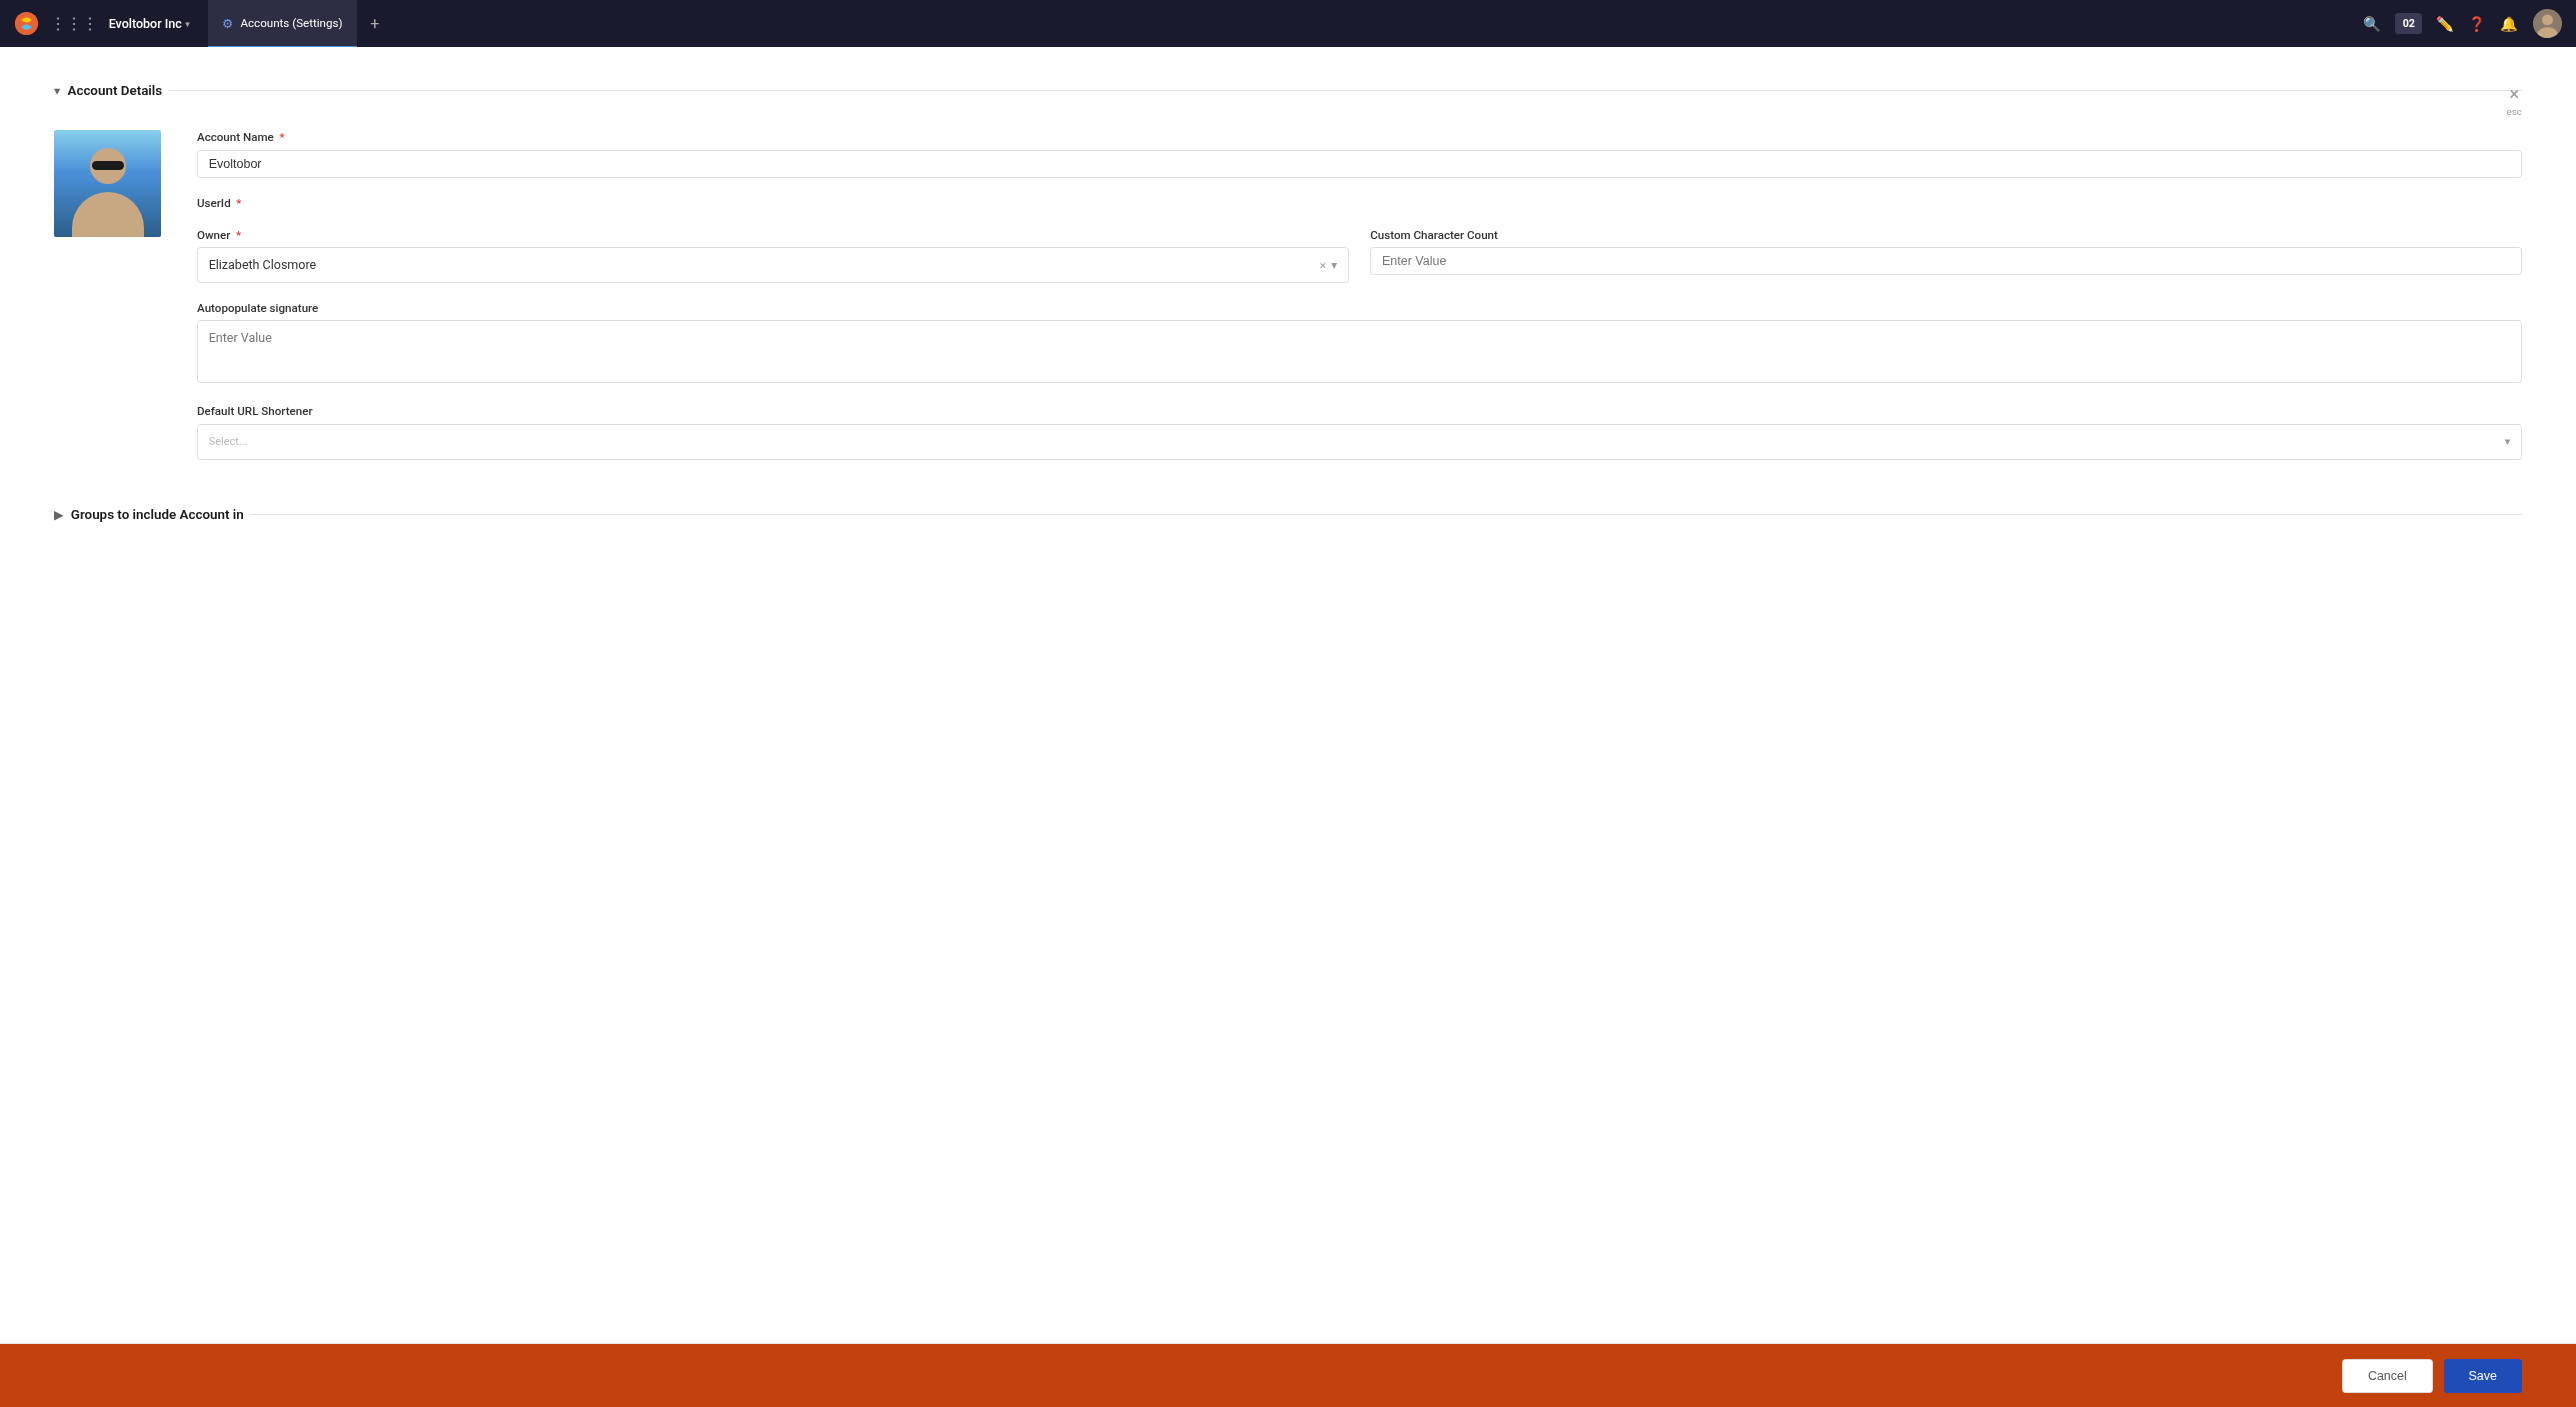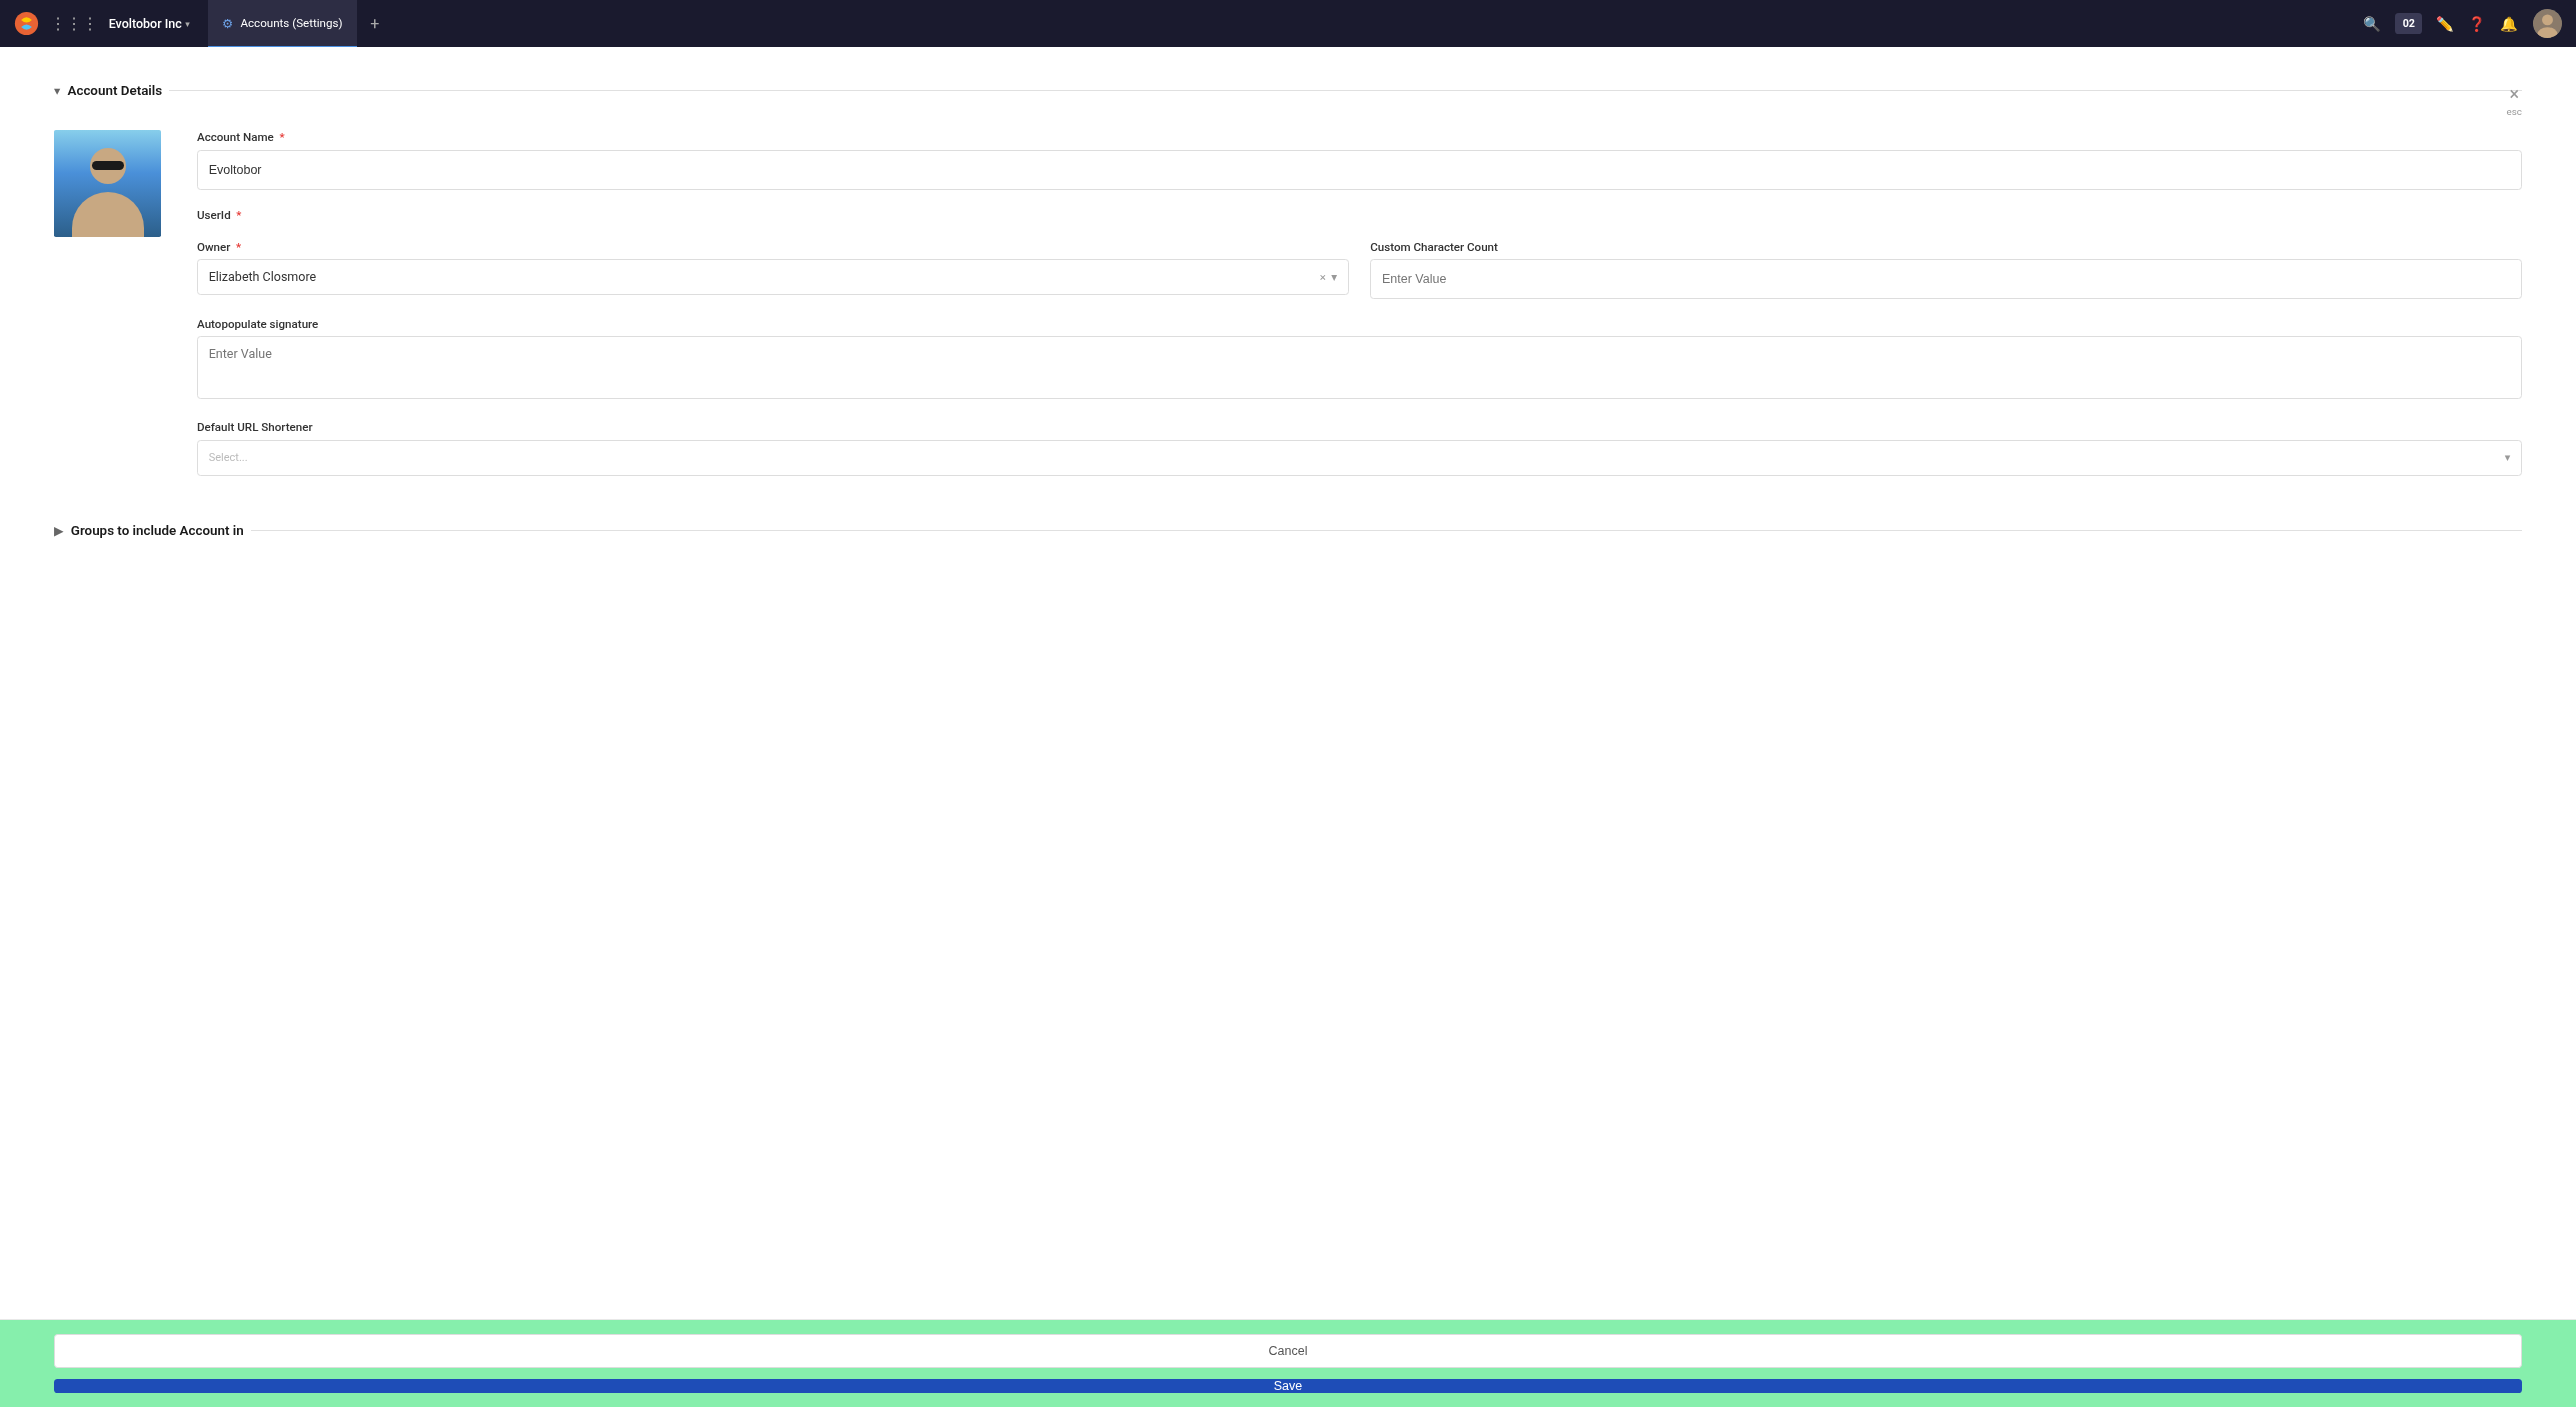--- a/index.html
+++ b/index.html
@@ -195,21 +195,21 @@
       font-weight: 500;
       color: #333;
       margin-bottom: 5.4px;
     }
     label .required {
       color: #e53935;
       margin-left: 2.7px;
     }
     input[type="text"] {
       width: 100%;
-      height: 40px;
+      height: 28px;
       border: 0.9px solid #ddd;
       border-radius: 3.6px;
       padding: 0 10.7px;
       font-size: 12.5px;
       color: #333;
       outline: none;
     }
     input[type="text"].readonly-field {
       background: #f0f2f5;
       color: #555;
@@ -279,28 +279,27 @@
     .groups-toggle {
       color: #666;
       font-size: 12.5px;
       cursor: pointer;
     }
 
     
     .footer {
       position: fixed;
       bottom: 0; left: 0; right: 0;
-      background: #86efac;
+      background: #c2410c;
       border-top: 0.9px solid #e8e8e8;
       padding: 14.3px 54px;
       display: flex;
       justify-content: flex-end;
       gap: 10.7px;
       z-index: 50;
-      flex-direction: column;
     }
     .btn-cancel {
       padding: 9px 25px;
       border: 0.9px solid #ddd;
       border-radius: 3.6px;
       background: #fff;
       color: #555;
       font-size: 12.5px;
       cursor: pointer;
       font-weight: 500;

